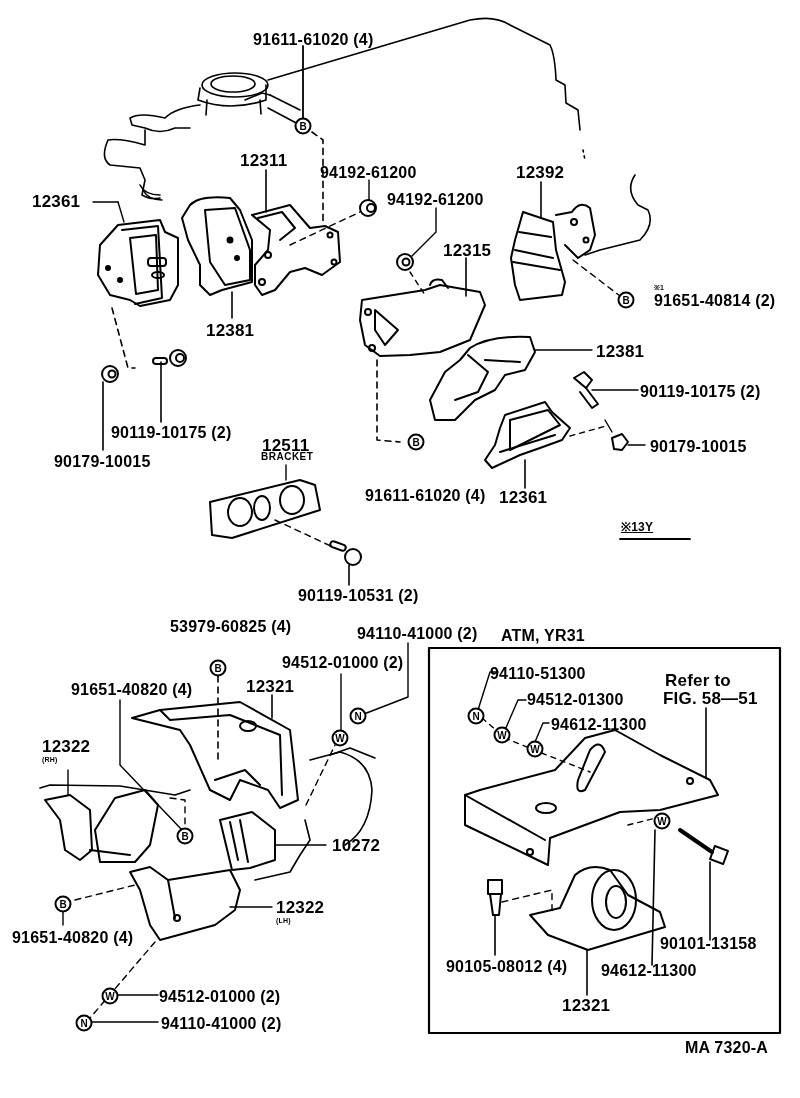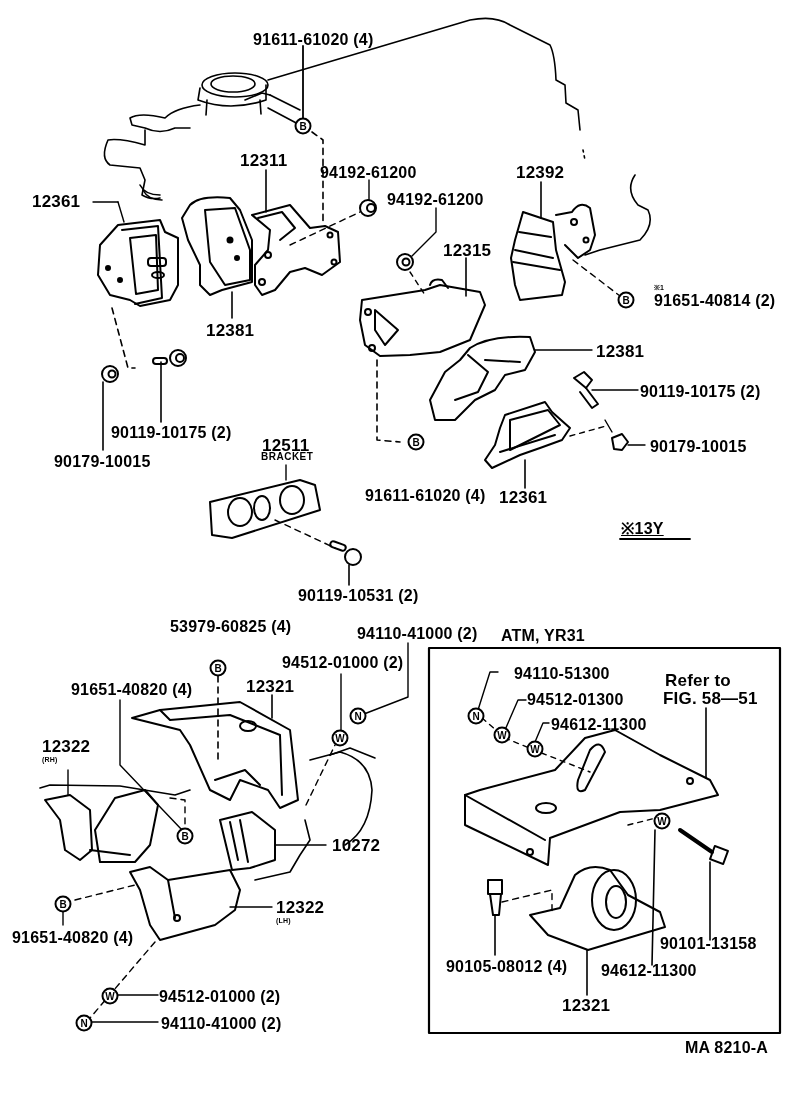--- a/index.html
+++ b/index.html
@@ -4,21 +4,21 @@
 <style>
   html, body { margin: 0; padding: 0; background: #ffffff; }
   body { width: 800px; height: 1098px; position: relative; overflow: hidden;
          font-family: "Liberation Sans", sans-serif; color: #000; }
   #art { position: absolute; left: 0; top: 0; }
   .lbl { position: absolute; font-family: "Liberation Sans", sans-serif; font-weight: bold;
          font-size: 16px; letter-spacing: 0.2px; white-space: nowrap; line-height: 1; }
   .big { font-size: 17px; }
   .tiny { font-size: 10px; letter-spacing: 0.5px; }
   .sub { font-size: 7px; }
-  .note { font-size: 16px; }
+  .note { font-size: 12px; }
   .u { text-decoration: underline; }
   svg text { font-family: "Liberation Sans", sans-serif; font-weight: bold; }
 </style>
 </head>
 <body>
 
 <svg id="art" width="800" height="1098" viewBox="0 0 800 1098" fill="none" stroke="#000" stroke-width="2" stroke-linejoin="round" stroke-linecap="round">
 
   <g stroke-width="1.6">
     <path d="M268,80 L470,20 Q495,15 510,25 L550,45 Q555,55 556,80 L565,85 L566,103 L578,110 L580,130"></path>
@@ -339,22 +339,22 @@
 <div class="lbl big" style="left:42px;top:738px">12322</div>
 <div class="lbl sub" style="left:42px;top:756px">(RH)</div>
 <div class="lbl big" style="left:332px;top:837px">10272</div>
 <div class="lbl big" style="left:276px;top:899px">12322</div>
 <div class="lbl sub" style="left:276px;top:917px">(LH)</div>
 <div class="lbl" style="left:12px;top:930px">91651-40820 (4)</div>
 <div class="lbl" style="left:159px;top:989px">94512-01000 (2)</div>
 <div class="lbl" style="left:161px;top:1016px">94110-41000 (2)</div>
 
 <div class="lbl" style="left:501px;top:628px">ATM, YR31</div>
-<div class="lbl" style="left:514px;top:666px">94110-51300</div>
+<div class="lbl" style="left:490px;top:666px">94110-51300</div>
 <div class="lbl" style="left:527px;top:692px">94512-01300</div>
 <div class="lbl" style="left:551px;top:717px">94612-11300</div>
 <div class="lbl big" style="left:665px;top:672px">Refer to</div>
 <div class="lbl big" style="left:663px;top:690px">FIG. 58—51</div>
 <div class="lbl" style="left:660px;top:936px">90101-13158</div>
 <div class="lbl" style="left:446px;top:959px">90105-08012 (4)</div>
 <div class="lbl" style="left:601px;top:963px">94612-11300</div>
 <div class="lbl big" style="left:562px;top:997px">12321</div>
-<div class="lbl" style="left:685px;top:1040px">MA 8210-A</div>
+<div class="lbl" style="left:685px;top:1040px">MA 7320-A</div>
 
 </body></html>

